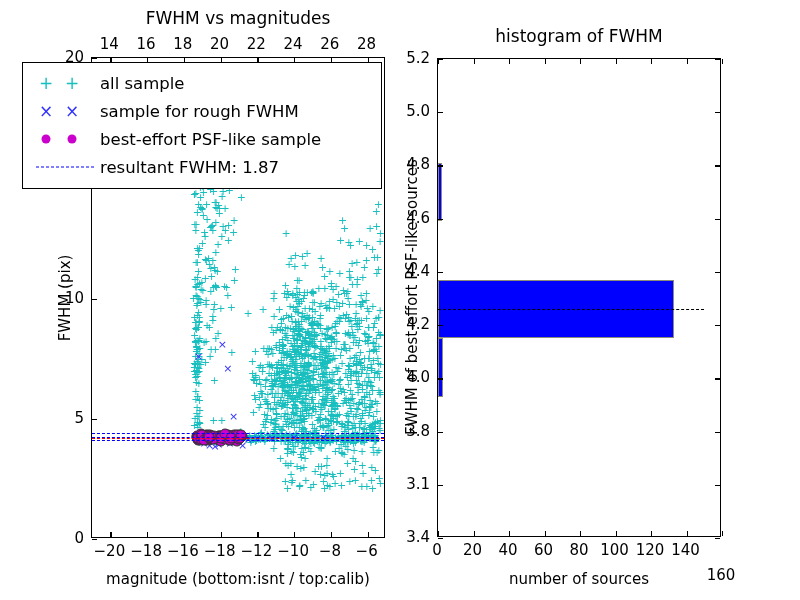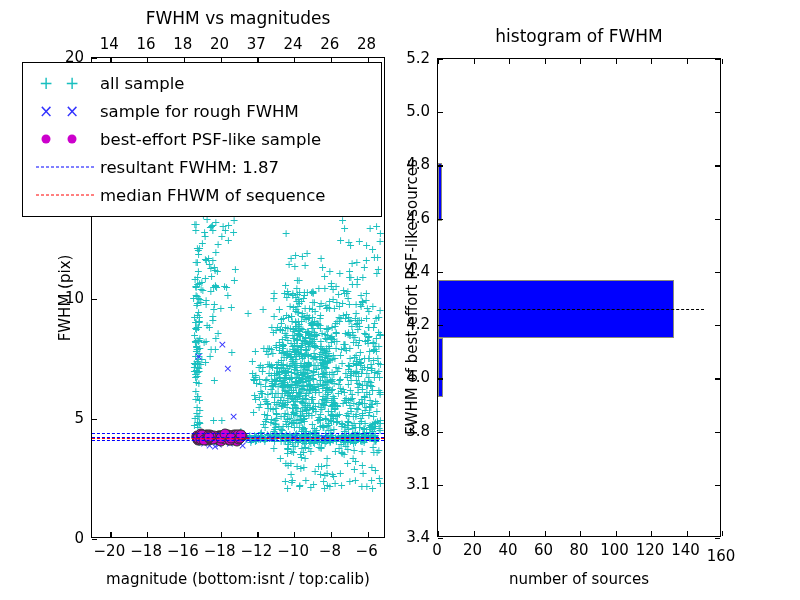--- a/index.html
+++ b/index.html
@@ -2075,26 +2075,20 @@
           <span class="dotmark" style="left:40px; background:#cc00cc;"></span>
         </div>
         <span class="legtxt">best-effort PSF-like sample</span>
       </div>
       <div class="legrow">
         <div class="legsym">
           <span class="linemark" style="border-top-color:#0000ff; border-top-style:dashed;"></span>
         </div>
         <span class="legtxt">resultant FWHM: 1.87</span>
       </div>
-      <div class="legrow">
-        <div class="legsym">
-          <span class="linemark" style="border-top-color:#ff0000; border-top-style:dashed;"></span>
-        </div>
-        <span class="legtxt">median FHWM of sequence</span>
-      </div>
     </div>
 
   <div class="title" style="left:579px; top:26px;">histogram of FWHM</div>
 
   <div class="axes" id="rightAxes" style="left:437px; top:58px; width:284px; height:479px;">
     <div class="plotarea" id="rightPlot">
         <div class="bar" style="left:0px; top:279.4166666666666px; width:5.325px; height:58.54444444444448px;background:#0000ff; border-color:#8c8c78;"></div>
         <div class="bar" style="left:0px; top:220.8722222222222px; width:236.07500000000002px; height:58.544444444444366px;background:#0000ff; border-color:#8c8c78;"></div>
         <div class="bar" style="left:0px; top:103.78333333333342px; width:3.5500000000000003px; height:58.54444444444442px;background:#0000ff; border-color:#8c8c78;"></div>
         <div class="medline" style="left:0px; top:250.1444444444445px; width:266.25px;"></div>
@@ -2147,37 +2141,37 @@
     <div class="ticklabel xb" style="left:182.875px; top:544px;">−16</div>
     <div class="ticklabel xb" style="left:219.625px; top:544px;">−18</div>
     <div class="ticklabel xb" style="left:256.375px; top:544px;">−12</div>
     <div class="ticklabel xb" style="left:293.125px; top:544px;">−10</div>
     <div class="ticklabel xb" style="left:329.875px; top:544px;">−8</div>
     <div class="ticklabel xb" style="left:366.625px; top:544px;">−6</div>
     <div class="ticklabel xt" style="left:109.375px; top:52px;">14</div>
     <div class="ticklabel xt" style="left:146.125px; top:52px;">16</div>
     <div class="ticklabel xt" style="left:182.875px; top:52px;">18</div>
     <div class="ticklabel xt" style="left:219.625px; top:52px;">20</div>
-    <div class="ticklabel xt" style="left:256.375px; top:52px;">37</div>
+    <div class="ticklabel xt" style="left:256.375px; top:52px;">22</div>
     <div class="ticklabel xt" style="left:293.125px; top:52px;">24</div>
     <div class="ticklabel xt" style="left:329.875px; top:52px;">26</div>
     <div class="ticklabel xt" style="left:366.625px; top:52px;">28</div>
     <div class="ticklabel yl" style="left:84px; top:538px;">0</div>
     <div class="ticklabel yl" style="left:84px; top:417.75px;">5</div>
     <div class="ticklabel yl" style="left:84px; top:297.5px;">10</div>
     <div class="ticklabel yl" style="left:84px; top:57px;">20</div>
     <div class="ticklabel xb" style="left:437px; top:543px;">0</div>
     <div class="ticklabel xb" style="left:472.5px; top:543px;">20</div>
     <div class="ticklabel xb" style="left:508px; top:543px;">40</div>
     <div class="ticklabel xb" style="left:543.5px; top:543px;">60</div>
     <div class="ticklabel xb" style="left:579px; top:543px;">80</div>
     <div class="ticklabel xb" style="left:614.5px; top:543px;">100</div>
     <div class="ticklabel xb" style="left:650px; top:543px;">120</div>
     <div class="ticklabel xb" style="left:685.5px; top:543px;">140</div>
-    <div class="ticklabel xb" style="left:721px; top:549px;">160</div>
+    <div class="ticklabel xb" style="left:721px; top:568px;">160</div>
     <div class="ticklabel yl" style="left:430px; top:537px;">3.4</div>
     <div class="ticklabel yl" style="left:430px; top:483.7777777777777px;">3.1</div>
     <div class="ticklabel yl" style="left:430px; top:430.5555555555556px;">3.8</div>
     <div class="ticklabel yl" style="left:430px; top:377.33333333333337px;">4.0</div>
     <div class="ticklabel yl" style="left:430px; top:324.1111111111111px;">4.2</div>
     <div class="ticklabel yl" style="left:430px; top:270.8888888888888px;">4.4</div>
     <div class="ticklabel yl" style="left:430px; top:217.6666666666668px;">4.6</div>
     <div class="ticklabel yl" style="left:430px; top:164.44444444444457px;">4.8</div>
     <div class="ticklabel yl" style="left:430px; top:111.22222222222223px;">5.0</div>
     <div class="ticklabel yl" style="left:430px; top:58px;">5.2</div>

